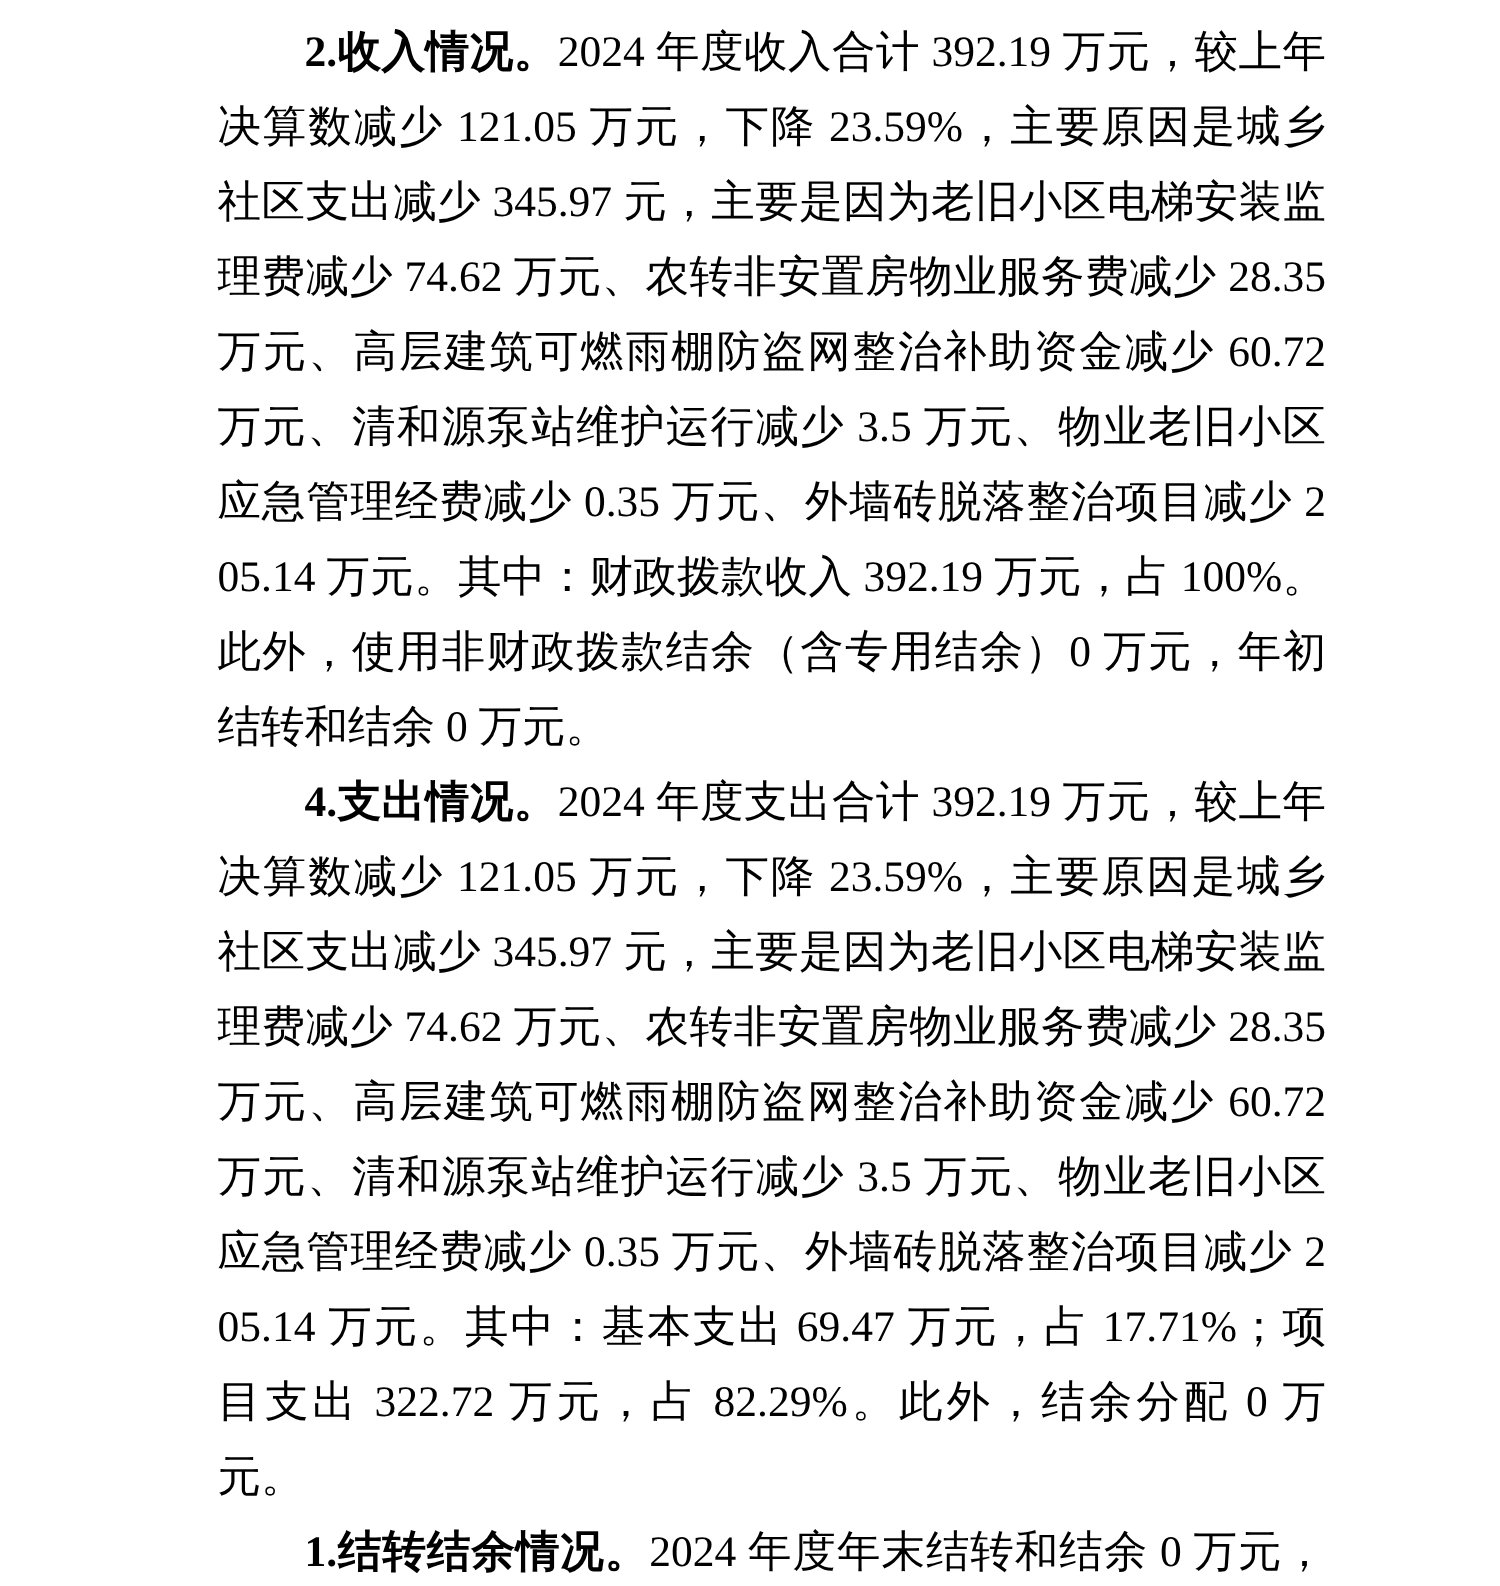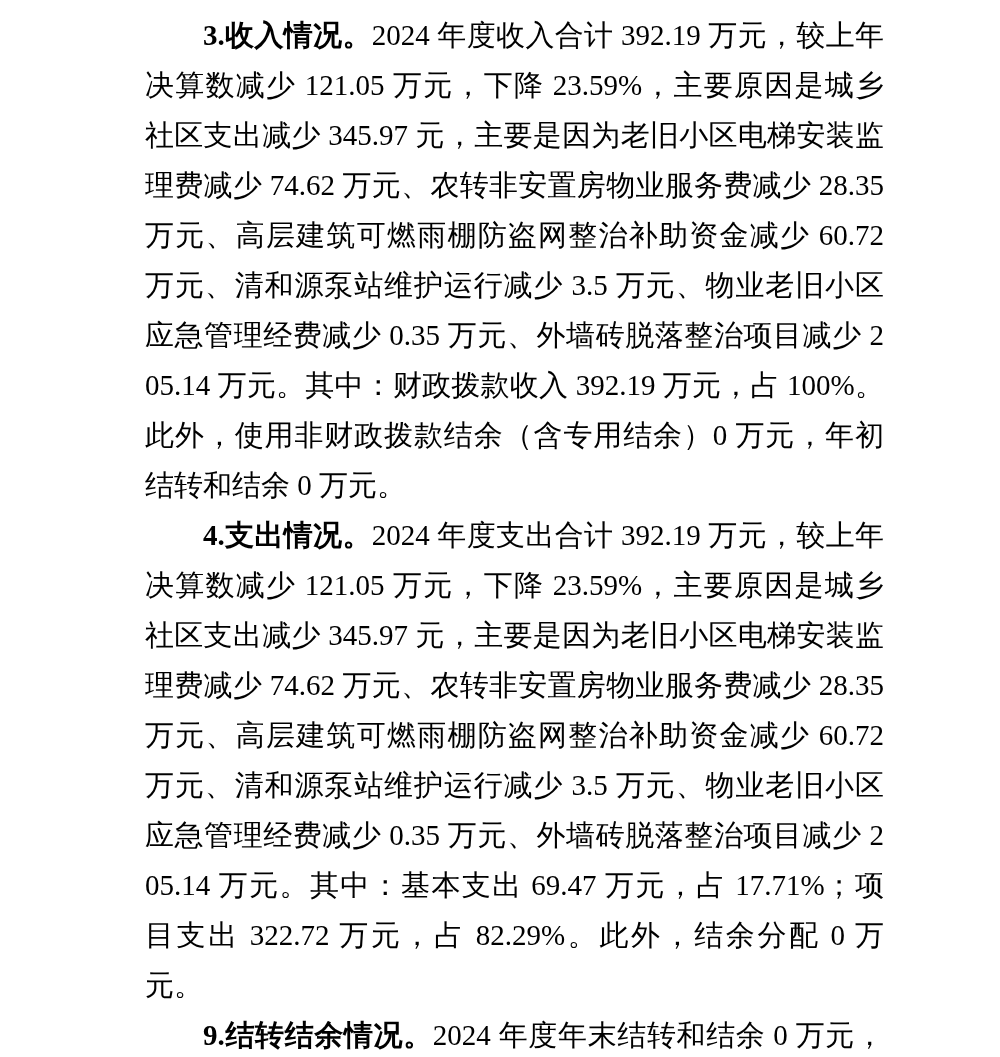--- a/index.html
+++ b/index.html
@@ -32,19 +32,19 @@
   }
   .para .lead {
     font-weight: 700;
   }
 </style>
 </head>
 <body>
 
 <div class="page">
 
-  <p class="para"><b class="lead">3.收入情况。</b><span>2024 年度收入合计 392.19 万元，较上年决算数减少 121.05 万元，下降 23.59%，主要原因是城乡社区支出减少 345.97 元，主要是因为老旧小区电梯安装监理费减少 74.62 万元、农转非安置房物业服务费减少 28.35 万元、高层建筑可燃雨棚防盗网整治补助资金减少 60.72 万元、清和源泵站维护运行减少 3.5 万元、物业老旧小区应急管理经费减少 0.35 万元、外墙砖脱落整治项目减少 205.14 万元。其中：财政拨款收入 392.19 万元，占 100%。此外，使用非财政拨款结余（含专用结余）0 万元，年初结转和结余 0 万元。</span></p>
+  <p class="para"><b class="lead">2.收入情况。</b><span>2024 年度收入合计 392.19 万元，较上年决算数减少 121.05 万元，下降 23.59%，主要原因是城乡社区支出减少 345.97 元，主要是因为老旧小区电梯安装监理费减少 74.62 万元、农转非安置房物业服务费减少 28.35 万元、高层建筑可燃雨棚防盗网整治补助资金减少 60.72 万元、清和源泵站维护运行减少 3.5 万元、物业老旧小区应急管理经费减少 0.35 万元、外墙砖脱落整治项目减少 205.14 万元。其中：财政拨款收入 392.19 万元，占 100%。此外，使用非财政拨款结余（含专用结余）0 万元，年初结转和结余 0 万元。</span></p>
 
   <p class="para"><b class="lead">4.支出情况。</b><span>2024 年度支出合计 392.19 万元，较上年决算数减少 121.05 万元，下降 23.59%，主要原因是城乡社区支出减少 345.97 元，主要是因为老旧小区电梯安装监理费减少 74.62 万元、农转非安置房物业服务费减少 28.35 万元、高层建筑可燃雨棚防盗网整治补助资金减少 60.72 万元、清和源泵站维护运行减少 3.5 万元、物业老旧小区应急管理经费减少 0.35 万元、外墙砖脱落整治项目减少 205.14 万元。其中：基本支出 69.47 万元，占 17.71%；项目支出 322.72 万元，占 82.29%。此外，结余分配 0 万元。</span></p>
 
-  <p class="para"><b class="lead">9.结转结余情况。</b><span>2024 年度年末结转和结余 0 万元，与上年决算数持平。</span></p>
+  <p class="para"><b class="lead">1.结转结余情况。</b><span>2024 年度年末结转和结余 0 万元，与上年决算数持平。</span></p>
 
 </div>
 
 </body></html>

